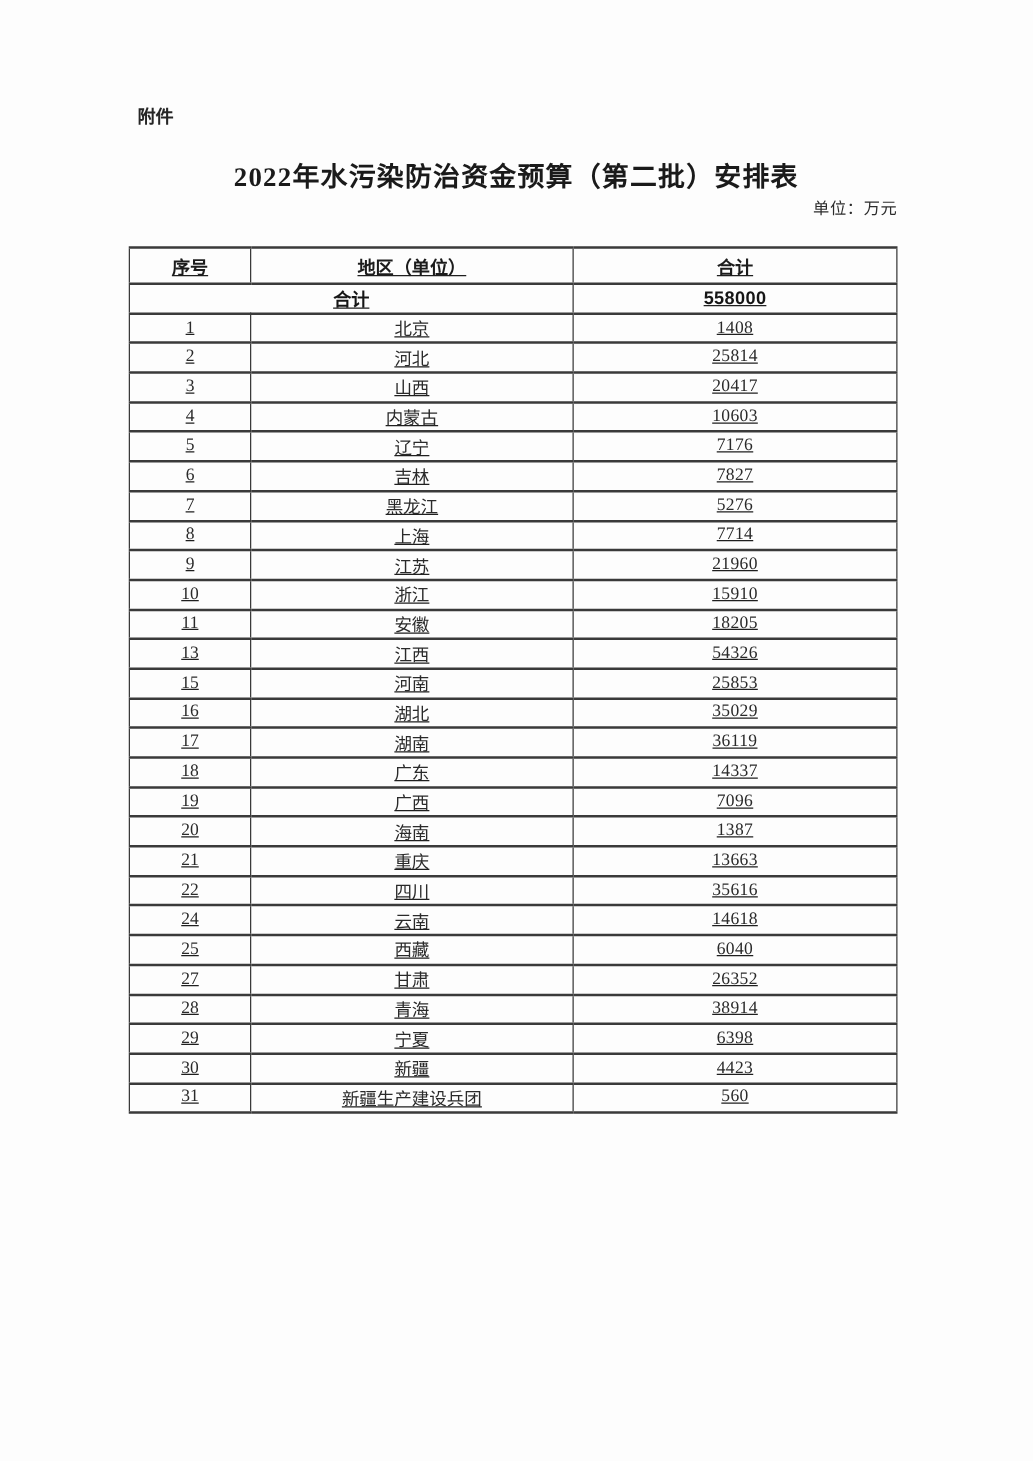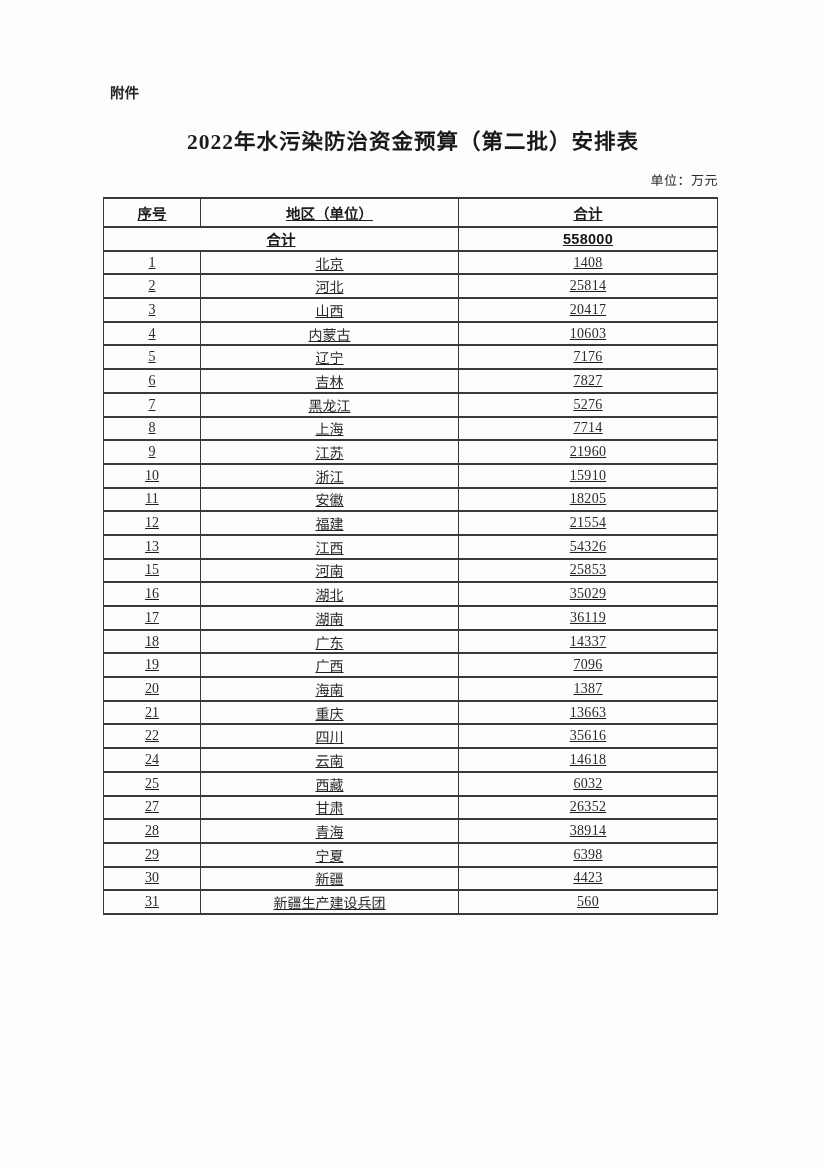--- a/index.html
+++ b/index.html
@@ -42,21 +42,21 @@
     margin: 4px;
     text-align: center;
     font-size: 21.5px;
     font-weight: 700;
     letter-spacing: 1px;
     font-family: "Liberation Serif", "DejaVu Serif", serif;
     color: #1a1a1a;
   }
   .unit-note {
     position: absolute;
-    top: 170px;
+    top: 156px;
     right: 108px;
     font-size: 13px;
     color: #2c2c2c;
     letter-spacing: 0.5px;
   }
   table.budget-table {
     position: absolute;
     left: 103px;
     top: 197px;
     width: 614px;
@@ -178,25 +178,20 @@
     <td class="cell-no">10</td>
     <td class="cell-region">浙江</td>
     <td class="cell-value">15910</td>
   </tr>
         <tr>
     <td class="cell-no">11</td>
     <td class="cell-region">安徽</td>
     <td class="cell-value">18205</td>
   </tr>
         <tr>
-    <td class="cell-no">12</td>
-    <td class="cell-region">福建</td>
-    <td class="cell-value">21554</td>
-  </tr>
-        <tr>
     <td class="cell-no">13</td>
     <td class="cell-region">江西</td>
     <td class="cell-value">54326</td>
   </tr>
         <tr>
     <td class="cell-no">15</td>
     <td class="cell-region">河南</td>
     <td class="cell-value">25853</td>
   </tr>
         <tr>
@@ -235,21 +230,21 @@
     <td class="cell-value">35616</td>
   </tr>
         <tr>
     <td class="cell-no">24</td>
     <td class="cell-region">云南</td>
     <td class="cell-value">14618</td>
   </tr>
         <tr>
     <td class="cell-no">25</td>
     <td class="cell-region">西藏</td>
-    <td class="cell-value">6032</td>
+    <td class="cell-value">6040</td>
   </tr>
         <tr>
     <td class="cell-no">27</td>
     <td class="cell-region">甘肃</td>
     <td class="cell-value">26352</td>
   </tr>
         <tr>
     <td class="cell-no">28</td>
     <td class="cell-region">青海</td>
     <td class="cell-value">38914</td>

